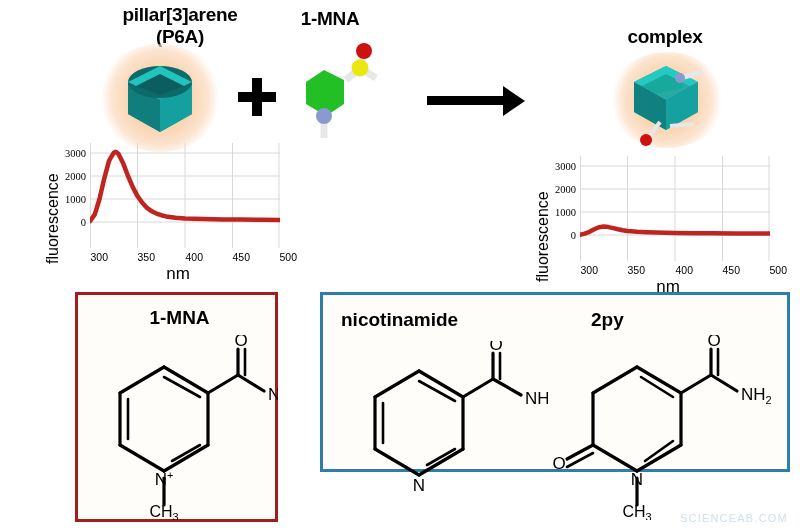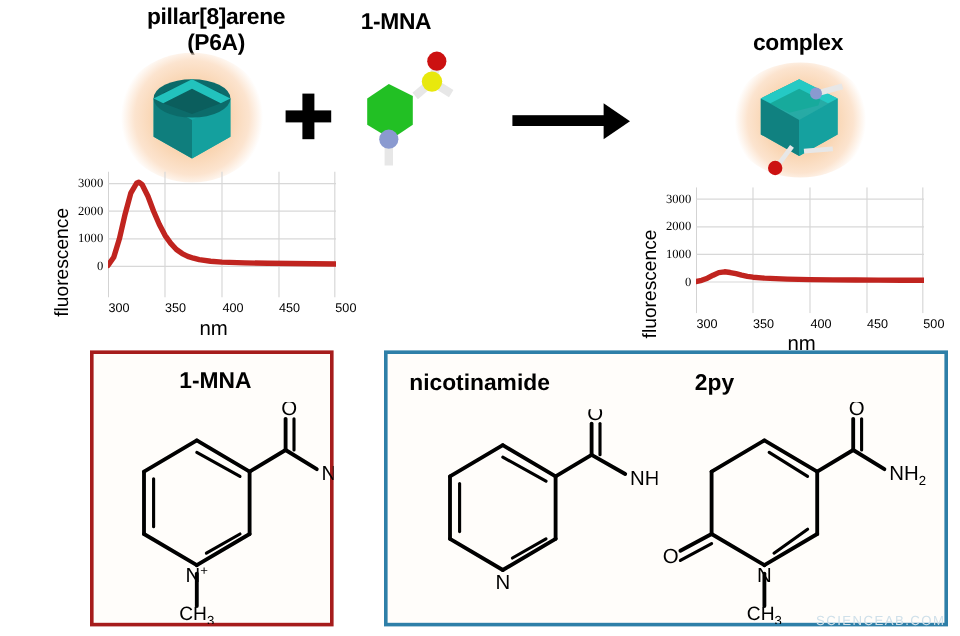--- a/index.html
+++ b/index.html
@@ -33,21 +33,21 @@
   .p-blue{border:3px solid #2e7fa8;}
   .p-title{position:absolute;font-weight:bold;font-size:19px;}
 
   .wm{position:absolute;font-size:11px;letter-spacing:1.2px;
       color:#cfe0ea;font-family:"Liberation Sans",sans-serif;}
 </style>
 </head>
 <body>
 
 <div class="abs ttl" style="left:80px;top:4px;width:200px;">
-  <span>pillar[8]arene</span><br>
+  <span>pillar[3]arene</span><br>
   <span>(P6A)</span>
 </div>
 
 <div class="abs ttl" style="left:275px;top:8px;width:110px;">1-MNA</div>
 
 <div class="abs ttl" style="left:590px;top:26px;width:150px;">complex</div>
 
 <div class="abs" style="left:98px;top:44px;width:124px;height:108px;">
   <div class="abs glow" style="left:0;top:0;width:124px;height:108px;"></div>
   <svg class="abs" width="124" height="108" viewBox="0 0 124 108" style="left:0;top:0;">
@@ -196,21 +196,21 @@
       <line x1="160" y1="40" x2="160" y2="14"></line>
       <line x1="167" y1="40" x2="167" y2="14" stroke-width="2.6"></line>
     </g>
     <text x="163" y="11" font-family="Liberation Sans, sans-serif" font-size="17" text-anchor="middle">O</text>
     <text x="190" y="65" font-family="Liberation Sans, sans-serif" font-size="17">NH<tspan font-size="11" dy="4">2</tspan></text>
     <text x="86" y="150" font-family="Liberation Sans, sans-serif" font-size="17" text-anchor="middle">N<tspan font-size="11" dy="-6">+</tspan></text>
     <text x="86" y="182" font-family="Liberation Sans, sans-serif" font-size="16" text-anchor="middle">CH<tspan font-size="11" dy="4">3</tspan></text>
   </svg>
 </div>
 
-<div class="panel p-blue" style="left:320px;top:292px;width:470px;height:230px;">
+<div class="panel p-blue" style="left:320px;top:292px;width:470px;height:180px;">
 
   <div class="p-title" style="left:18px;top:14px;">nicotinamide</div>
   <svg class="abs" width="215" height="175" viewBox="0 0 215 175" style="left:10px;top:46px;">
     <g stroke="#000" stroke-width="3.2" fill="none" stroke-linecap="round">
       <line x1="42" y1="56" x2="42" y2="108"></line>
       <line x1="42" y1="108" x2="86" y2="134"></line>
       <line x1="86" y1="134" x2="130" y2="108"></line>
       <line x1="130" y1="108" x2="130" y2="56"></line>
       <line x1="130" y1="56" x2="86" y2="30"></line>
       <line x1="86" y1="30" x2="42" y2="56"></line>
@@ -220,21 +220,21 @@
       <line x1="130" y1="56" x2="160" y2="38"></line>
       <line x1="160" y1="38" x2="188" y2="54"></line>
       <line x1="160" y1="38" x2="160" y2="12"></line>
       <line x1="167" y1="38" x2="167" y2="12" stroke-width="2.6"></line>
     </g>
     <text x="163" y="9" font-family="Liberation Sans, sans-serif" font-size="17" text-anchor="middle">O</text>
     <text x="192" y="63" font-family="Liberation Sans, sans-serif" font-size="17">NH<tspan font-size="11" dy="4">2</tspan></text>
     <text x="86" y="150" font-family="Liberation Sans, sans-serif" font-size="17" text-anchor="middle">N</text>
   </svg>
 
-  <div class="p-title" style="left:256px;top:14px;">2py</div>
+  <div class="p-title" style="left:268px;top:14px;">2py</div>
   <svg class="abs" width="230" height="185" viewBox="0 0 230 185" style="left:228px;top:40px;">
     <g stroke="#000" stroke-width="3.2" fill="none" stroke-linecap="round">
 
       <line x1="42" y1="58" x2="42" y2="110"></line>
       <line x1="42" y1="110" x2="86" y2="136"></line>
       <line x1="86" y1="136" x2="130" y2="110"></line>
       <line x1="130" y1="110" x2="130" y2="58"></line>
       <line x1="130" y1="58" x2="86" y2="32"></line>
       <line x1="86" y1="32" x2="42" y2="58"></line>
 

